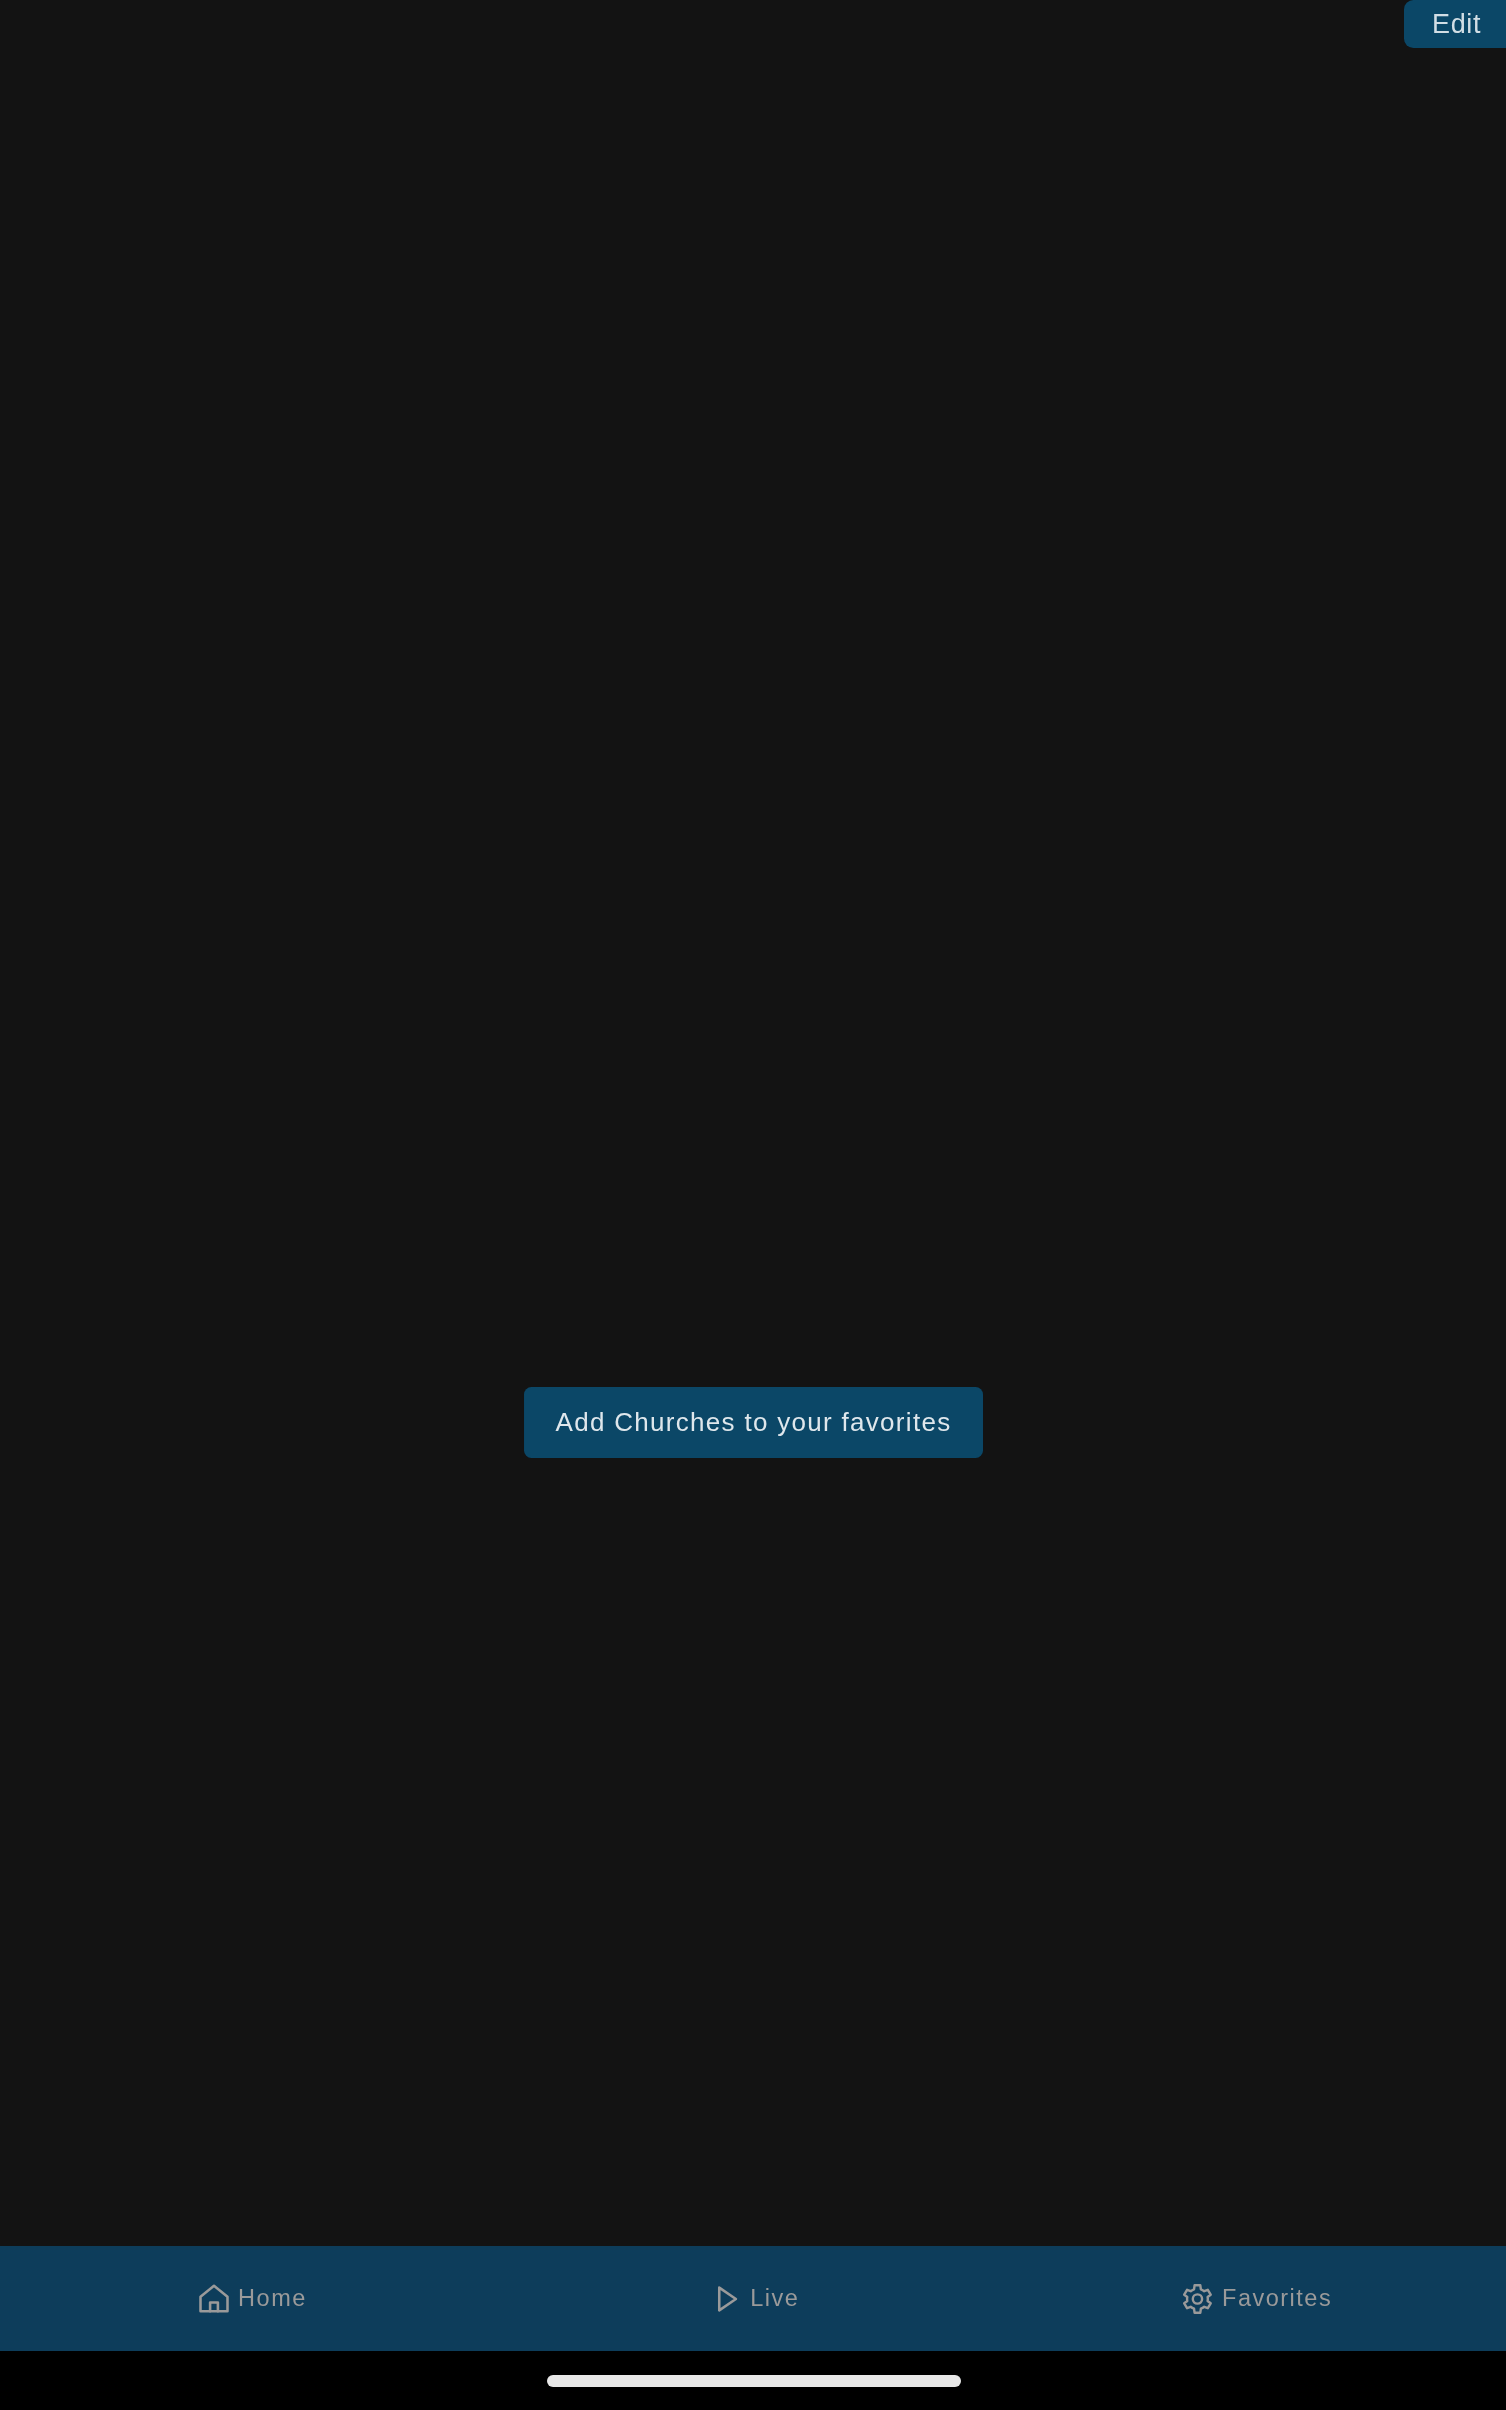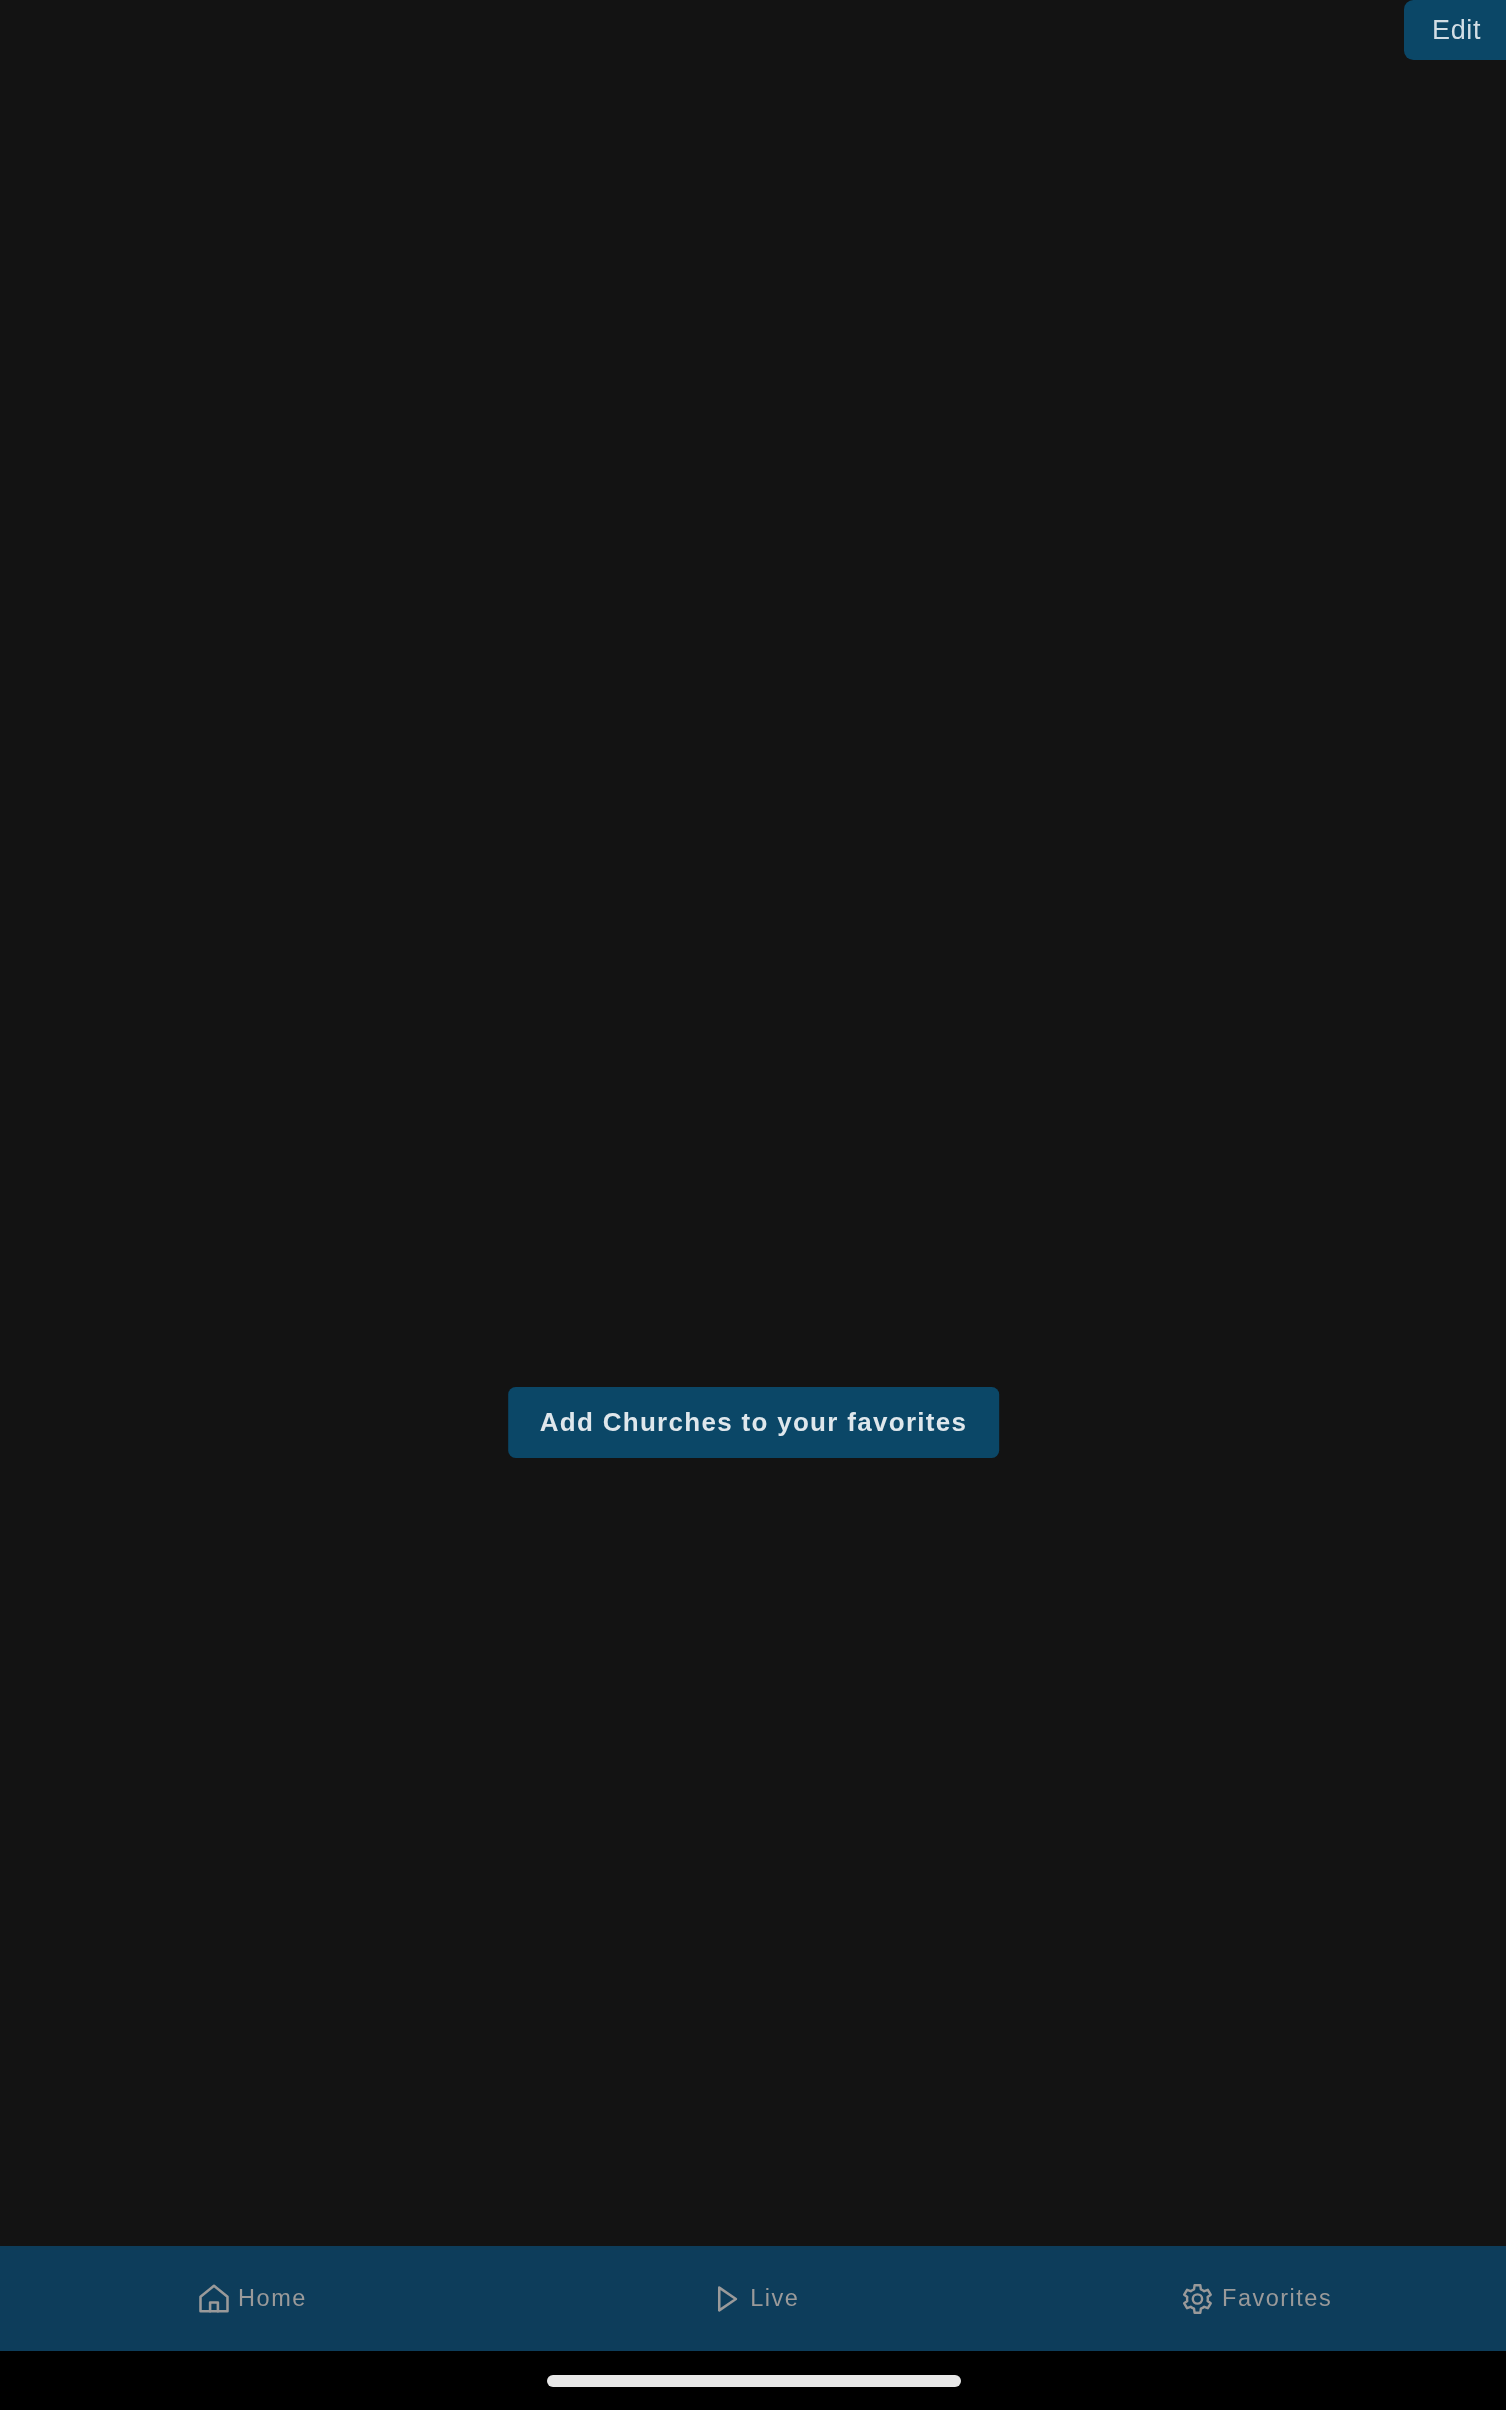--- a/index.html
+++ b/index.html
@@ -54,21 +54,21 @@
     display: flex;
     align-items: flex-start;
     justify-content: flex-end;
   }
   .edit-button {
     background: #0b4767;
     color: #d2dee5;
     font-size: 27px;
     letter-spacing: 0.6px;
     border: none;
-    height: 60px;
+    height: 48px;
     padding: 0 26px 0 28px;
     border-radius: 9.4px 0 0 9.4px;
     display: flex;
     align-items: center;
     justify-content: center;
     cursor: pointer;
     font-family: "Liberation Sans", sans-serif;
   }
 
   
@@ -108,21 +108,21 @@
   .empty-cta {
     position: absolute;
     top: 1315px;
     left: 50%;
     transform: translateX(-50%);
     background: #0b4767;
     color: #dfe7ec;
     border: none;
     border-radius: 7.5px;
     font-size: 26px;
-    font-weight: bold;
+    font-weight: normal;
     letter-spacing: 1.3px;
     padding: 20px 32px;
     white-space: nowrap;
     cursor: pointer;
     font-family: "Liberation Sans", sans-serif;
   }
 
   
   .bottom-nav {
     flex: 0 0 105px;

